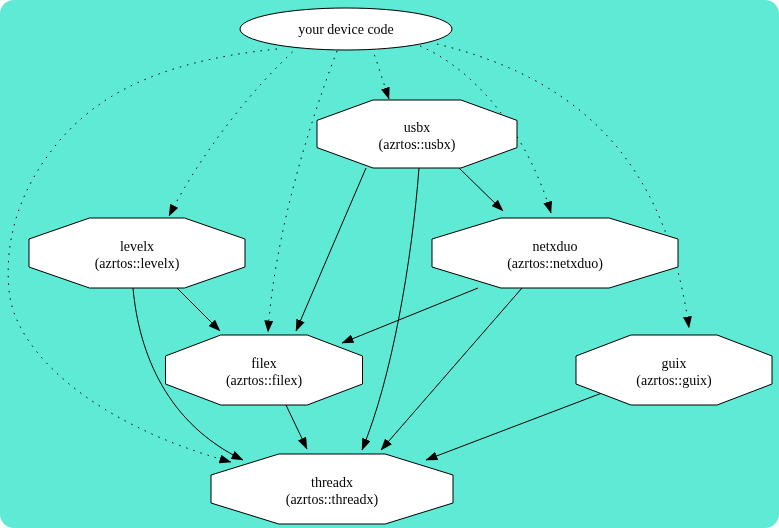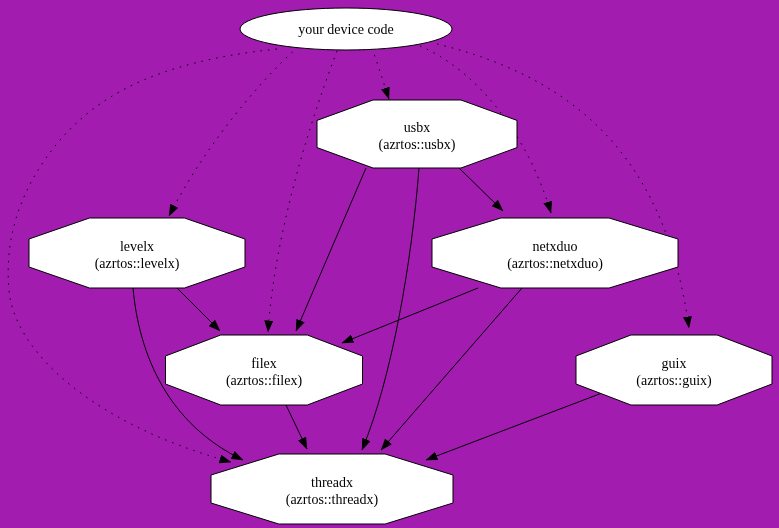--- a/index.html
+++ b/index.html
@@ -4,23 +4,24 @@
 <style>
   html, body {
     margin: 0;
     padding: 0;
     background: #ffffff;
   }
   .canvas {
     position: relative;
     width: 779px;
     height: 528px;
-    background: #a21caf;
+    background: #5eead4;
     overflow: hidden;
     font-family: "Liberation Serif", "DejaVu Serif", serif;
+    border-radius: 14px;
   }
   svg.graph {
     display: block;
     width: 779px;
     height: 528px;
   }
   svg.graph text {
     font-family: "Liberation Serif", "DejaVu Serif", serif;
     font-size: 14px;
     fill: #000000;

